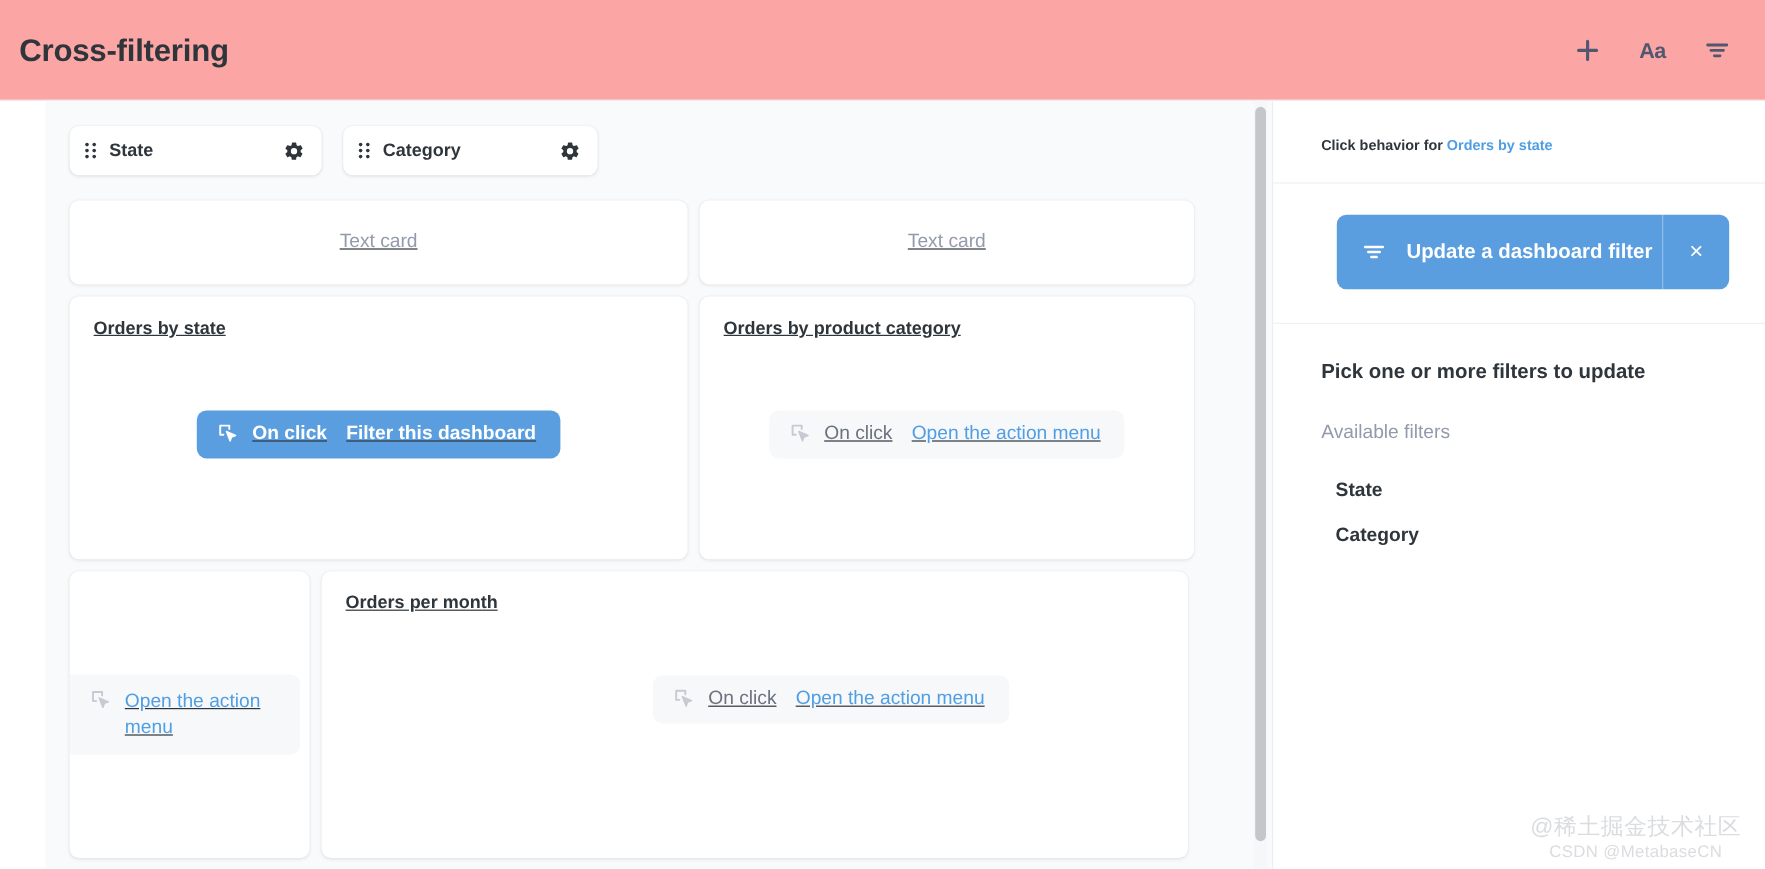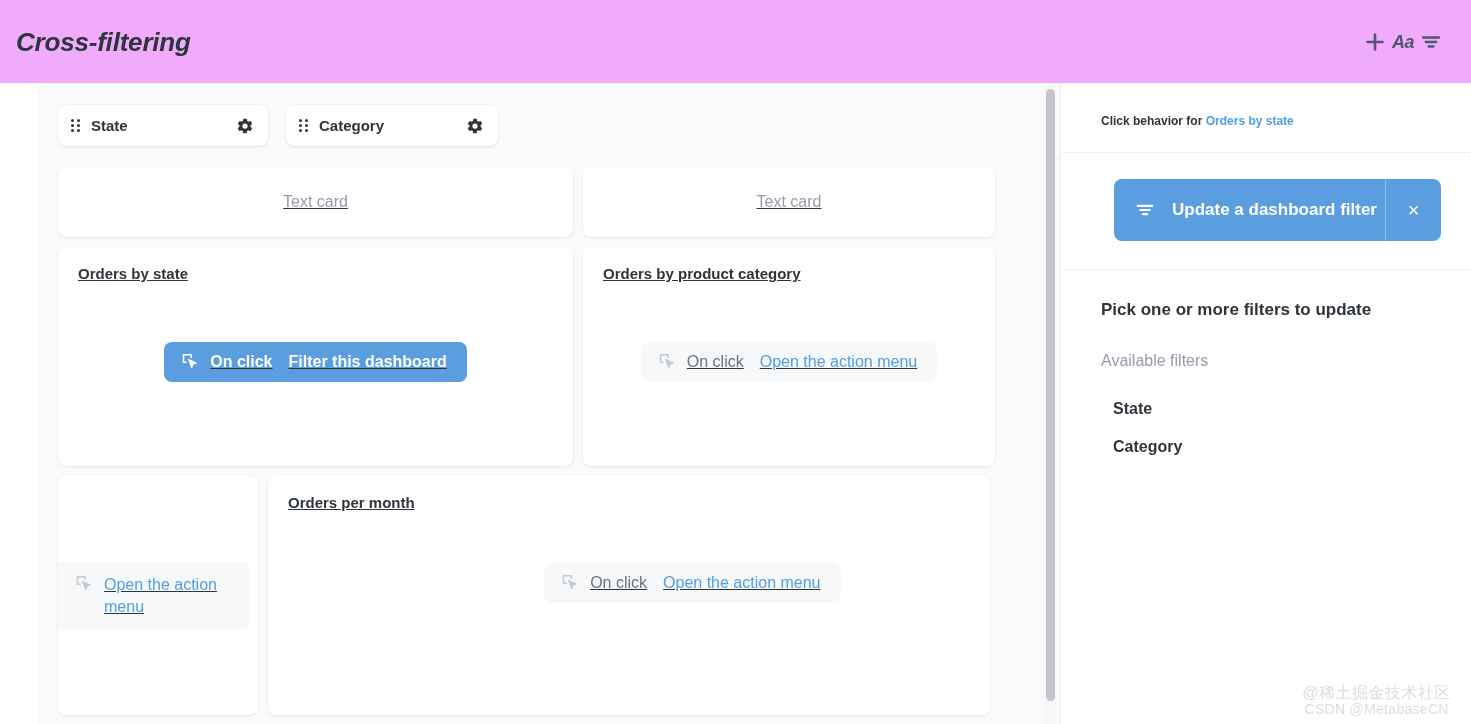--- a/index.html
+++ b/index.html
@@ -24,35 +24,35 @@
     background: #ffffff;
   }
 
   
   .header {
     height: 84px;
     flex: 0 0 84px;
     display: flex;
     align-items: center;
     padding: 0 26px 0 16px;
-    background: #f0abfc;
+    background: #fca5a5;
     border-bottom: 1px solid #f0f1f3;
-    font-style: italic;
   }
   .page-title {
     font-size: 26px;
     font-weight: 700;
     color: #2e353b;
     letter-spacing: -0.2px;
     line-height: 1;
   }
   .header-spacer { flex: 1 1 auto; }
   .header-actions {
     display: flex;
     align-items: flex-end;
+    gap: 26px;
   }
   .hicon {
     width: 28px;
     height: 28px;
     display: flex;
     align-items: center;
     justify-content: center;
     color: #50576f;
     cursor: pointer;
   }
@@ -383,21 +383,21 @@
   .watermark {
     position: absolute;
     right: 20px;
     bottom: 6px;
     text-align: center;
     pointer-events: none;
     opacity: .5;
     user-select: none;
   }
   .wm1 {
-    font-size: 16px;
+    font-size: 19px;
     color: #b6bac0;
     letter-spacing: .5px;
     line-height: 1.1;
     white-space: nowrap;
     margin-top: 44px;
   }
   .wm2 {
     font-size: 14px;
     color: #b6bac0;
     letter-spacing: .3px;

